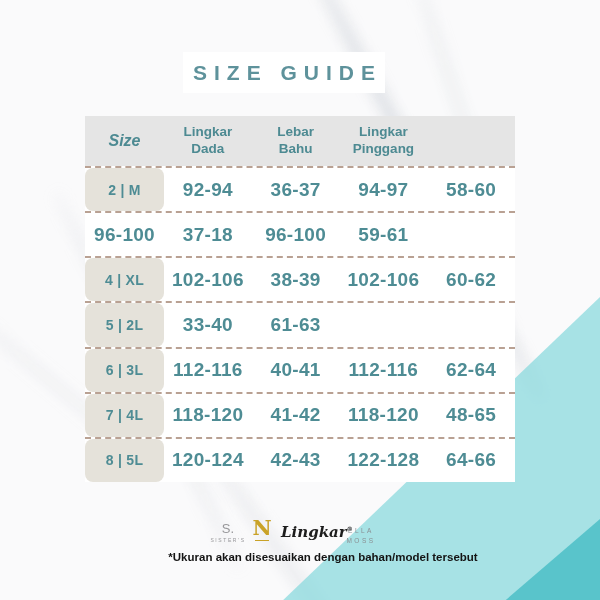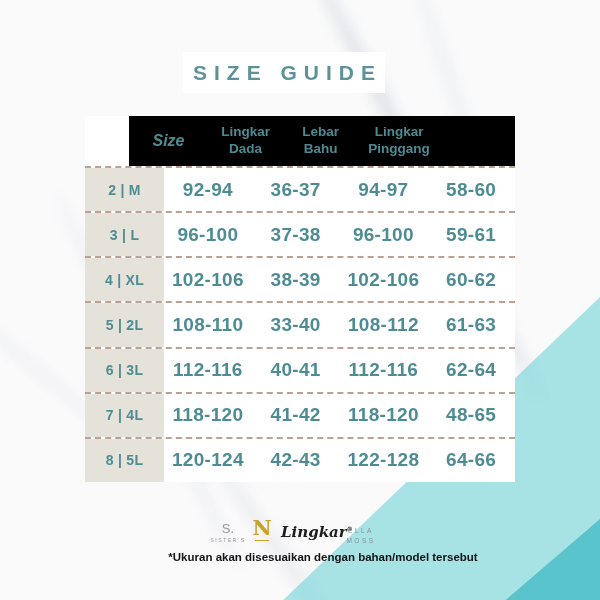--- a/index.html
+++ b/index.html
@@ -27,30 +27,30 @@
   .tri-dark{background:#59c4cb;
     clip-path:polygon(100% 86.5%,100% 100%,84.3% 100%);}
   
   .title-box{position:absolute;left:183px;top:52px;width:202px;height:41px;
     background:#ffffff;display:flex;align-items:center;justify-content:center;}
   .title-text{font-size:21px;font-weight:bold;color:#5e929b;
     letter-spacing:7px;padding-left:7px;white-space:nowrap;}
   
   .size-table{position:absolute;left:85px;top:116px;width:430px;height:366px;
     background:#ffffff;display:flex;flex-direction:column;}
-  .thead{height:50px;flex:0 0 50px;background:#000000;
-    display:grid;grid-template-columns:79px 1fr 1fr 1fr 1fr;align-items:center;margin-left:44px;}
+  .thead{height:50px;flex:0 0 50px;background:#e5e5e5;
+    display:grid;grid-template-columns:79px 1fr 1fr 1fr 1fr;align-items:center;}
   .th{text-align:center;color:#4d8a92;font-weight:bold;font-size:13.5px;
     line-height:1.25;padding:0 10px;}
   .th-size{font-style:italic;font-size:16px;}
   .trow{flex:1;display:grid;grid-template-columns:79px 1fr 1fr 1fr 1fr;
     align-items:stretch;border-top:2px dashed #b9a193;}
   .td{display:flex;align-items:center;justify-content:center;text-align:center;
     color:#4e8c94;font-weight:bold;font-size:19px;letter-spacing:.3px;}
-  .td-size{background:#e5e2da;font-size:14px;}
+  .td-size{background:#e5e2da;font-size:14px;border-radius:8px;}
   
   .brand{position:absolute;text-align:center;}
   .brand-sisters{left:206px;top:522px;width:44px;color:#97979a;}
   .sisters-mark{font-size:13px;line-height:1;}
   .sisters-name{font-size:5px;letter-spacing:1.6px;margin-top:2px;}
   .brand-mono{left:248px;top:517px;width:28px;color:#c9a227;}
   .mono-mark{font-family:"DejaVu Serif",serif;font-weight:bold;font-size:21px;line-height:1;}
   .mono-rule{width:14px;height:1px;background:#c9a227;margin:2px auto 0 auto;}
   .brand-tulipica{left:281px;top:523px;width:62px;color:#1d1d1d;
     font-family:"DejaVu Serif",serif;font-style:italic;font-weight:bold;font-size:15px;
@@ -89,38 +89,35 @@
     </div>
 
     <div class="trow">
       <div class="td td-size">2 | M</div>
       <div class="td">92-94</div>
       <div class="td">36-37</div>
       <div class="td">94-97</div>
       <div class="td">58-60</div>
     </div>
     <div class="trow">
-      <div class="td td-size">3 | L</div>
       <div class="td">96-100</div>
-      <div class="td">37-38</div>
+      <div class="td">37-18</div>
       <div class="td">96-100</div>
       <div class="td">59-61</div>
     </div>
     <div class="trow">
       <div class="td td-size">4 | XL</div>
       <div class="td">102-106</div>
       <div class="td">38-39</div>
       <div class="td">102-106</div>
       <div class="td">60-62</div>
     </div>
     <div class="trow">
       <div class="td td-size">5 | 2L</div>
-      <div class="td">108-110</div>
       <div class="td">33-40</div>
-      <div class="td">108-112</div>
       <div class="td">61-63</div>
     </div>
     <div class="trow">
       <div class="td td-size">6 | 3L</div>
       <div class="td">112-116</div>
       <div class="td">40-41</div>
       <div class="td">112-116</div>
       <div class="td">62-64</div>
     </div>
     <div class="trow">

